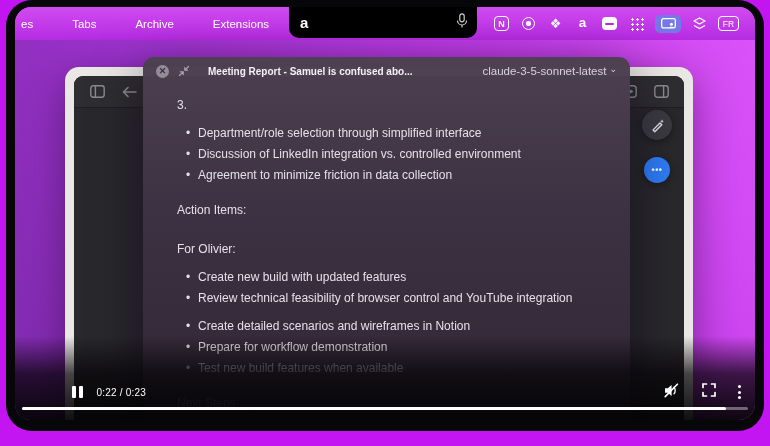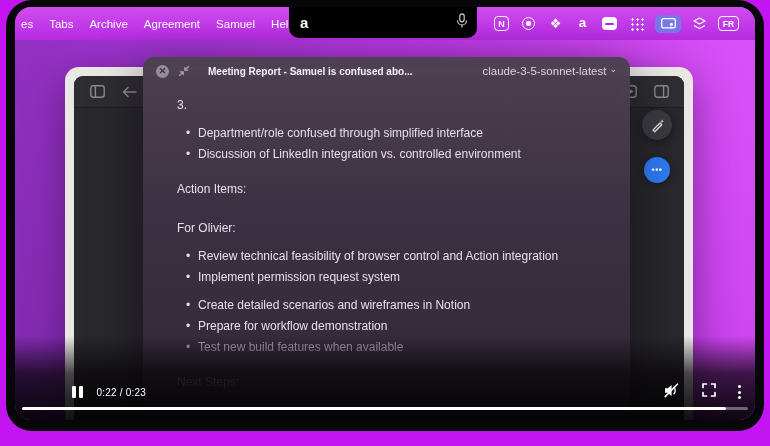--- a/index.html
+++ b/index.html
@@ -10,42 +10,42 @@
   .video-frame { position:absolute; left:6px; top:0; width:758px; height:431px;
     background:#070608; border-radius:26px; }
   .video-content { position:absolute; left:9px; top:7px; right:9px; bottom:11px;
     border-radius:16px; overflow:hidden;
     background:linear-gradient(245deg,#dc53fa 0%,#c23ce9 30%,#9c33cd 70%,#7f2aad 100%); }
 
   
   .menubar { position:absolute; left:0; top:0; right:0; height:33px;
     background:linear-gradient(180deg,#d14bf0,#b52ce2); display:flex; align-items:center;
     color:#fff; font-size:11.5px; font-weight:500; z-index:5; }
-  .menu-left { display:flex; gap:16px; padding-left:6px; align-items:center; }
+  .menu-left { display:flex; gap:39px; padding-left:6px; align-items:center; }
   .menu-left span { cursor:default; }
   .menu-right { margin-left:auto; display:flex; gap:10px; align-items:center; padding-right:16px; }
   .mb-icon { width:17px; height:17px; display:flex; align-items:center; justify-content:center;
     color:#fff; }
   .sq-outline { width:15px; height:15px; border:1.4px solid #fff; border-radius:4px;
     font-size:9px; font-weight:700; display:flex; align-items:center; justify-content:center; }
   .record-dot { width:13px; height:13px; border:1.6px solid #fff; border-radius:50%;
     display:flex; align-items:center; justify-content:center; }
   .record-dot::after { content:""; width:5px; height:5px; background:#fff; border-radius:2px; }
   .glyph { font-size:13px; line-height:1; }
   .claude-a { font-size:13.5px; font-weight:700; line-height:1; transform:translateY(-1px); }
   .card-ic { width:15px; height:13px; background:#fff; border-radius:4px; position:relative; }
   .card-ic::after { content:""; position:absolute; left:3px; right:3px; top:5.5px; height:2px;
     background:#b32ae0; border-radius:1px; }
   .dots-grid { width:14px; height:14px;
     background-image:radial-gradient(circle, rgba(255,255,255,.95) 1.1px, transparent 1.3px);
     background-size:5px 5px; background-position:0 0; }
   .share-pill { width:26px; height:18px; border-radius:5px; display:flex; align-items:center;
     justify-content:center; }
   .fr-box { min-width:21px; height:15px; border:1.4px solid #fff; border-radius:4px;
-    font-size:8.5px; font-weight:700; display:flex; align-items:center; justify-content:center;
+    font-size:8.5px; font-weight:400; display:flex; align-items:center; justify-content:center;
     padding:0 2px; }
 
   
   .notch { position:absolute; left:274px; top:0; width:188px; height:31px; background:#000;
     border-radius:0 0 10px 10px; z-index:6; display:flex; align-items:center;
     padding:0 9px 0 11px; }
   .notch .logo-a { color:#fff; font-size:15px; font-weight:600; }
   .notch .mic { margin-left:auto; }
 
   
@@ -118,21 +118,21 @@
 <body>
 
 <div class="video-frame">
   <div class="video-content">
 
     <div class="menubar">
       <div class="menu-left">
         <span>es</span>
         <span>Tabs</span>
         <span>Archive</span>
-        <span>Agreement</span>
+        <span>Extensions</span>
         <span>Samuel</span>
         <span>Help</span>
       </div>
       <div class="menu-right">
         <span class="mb-icon">
             <span class="sq-outline">N</span>
           </span>
         <span class="mb-icon">
             <span class="record-dot"></span>
           </span>
@@ -226,28 +226,29 @@
         <span class="model-select">
           <span>claude-3-5-sonnet-latest</span>
           <span class="chev">⌄</span>
         </span>
       </div>
       <div class="panel-body">
         <div class="num-item">
           <span class="num">3.</span>
         </div>
         <ul class="blist">
-          <li>Department/role confused through simplified interface</li>
+          <li>Department/role selection through simplified interface</li>
           <li>Discussion of LinkedIn integration vs. controlled environment</li>
+          <li>Agreement to minimize friction in data collection</li>
         </ul>
         <div class="bhead tight">Action Items:</div>
         <div class="bhead">For Olivier:</div>
         <ul class="blist">
-          <li>Review technical feasibility of browser control and Action integration</li>
-          <li>Implement permission request system</li>
+          <li>Create new build with updated features</li>
+          <li>Review technical feasibility of browser control and YouTube integration</li>
         </ul>
         <ul class="blist">
           <li>Create detailed scenarios and wireframes in Notion</li>
           <li>Prepare for workflow demonstration</li>
           <li class="dim">Test new build features when available</li>
         </ul>
         <div class="bhead tight vdim">Next Steps:</div>
       </div>
     </div>
 

